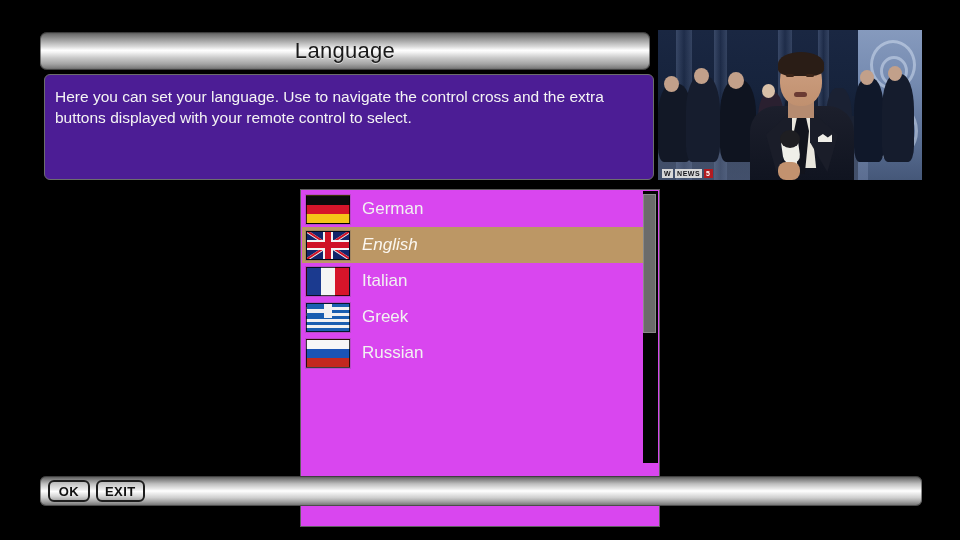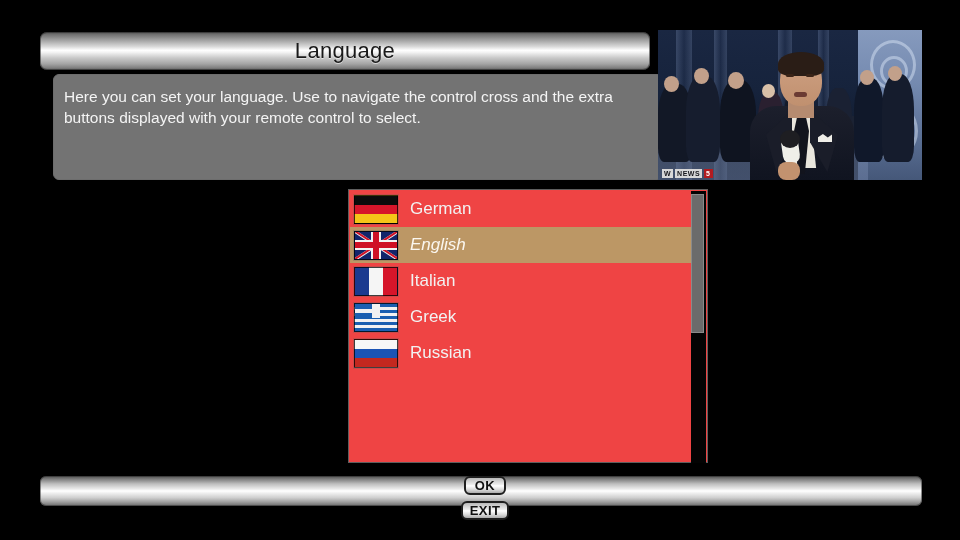--- a/index.html
+++ b/index.html
@@ -25,23 +25,23 @@
   }
   .titlebar-text {
     font-size: 22px; font-weight: 400; color: #1a1a1a;
     letter-spacing: .3px;
     text-shadow: 0 1px 0 rgba(255,255,255,.55);
     text-align: center;
   }
 
   
   .infopanel {
-    position: absolute; left: 53px; top: 74px;
+    position: absolute; left: 44px; top: 74px;
     width: 610px; height: 106px;
-    background: #737373;
+    background: #4c1d95;
     border: 1px solid #6d6d6d;
     border-radius: 6px;
     padding: 12px 14px 10px 10px;
   }
   .infotext {
     color: #f4f4f4; font-size: 15.5px; line-height: 1.35;
     font-family: "Liberation Sans", sans-serif;
   }
 
   
@@ -180,24 +180,23 @@
     font-size: 7px; font-weight: bold; letter-spacing: .5px;
   }
   .v-bug .seg {
     background: #d8d8d8; color: #15151a; padding: 1px 2px; line-height: 1;
   }
   .v-bug .seg.red { background: #b11b20; color: #fff; }
 
   
   .listbox {
     position: absolute; left: 300px; top: 189px;
-    width: 360px; height: 274px;
-    background: #ef4444;
+    width: 360px; height: 338px;
+    background: #d946ef;
     border: 1px solid #5e5e5e;
-    margin-left: 48px;
   }
   .list-rows {
     position: absolute; left: 1px; top: 1px; right: 16px;
   }
   .lrow {
     display: flex; align-items: center;
     height: 36px; padding-left: 4px;
   }
   .lrow.sel { background: #bc9765; }
   .lrow .flag {
@@ -258,21 +257,20 @@
     position: absolute; left: 40px; top: 476px;
     width: 882px; height: 30px;
     border-radius: 6px;
     background: linear-gradient(to bottom,
         #4f4f4f 0%, #7d7d7d 10%, #bdbdbd 26%,
         #ededed 44%, #ffffff 50%, #ededed 58%,
         #cfcfcf 72%, #a2a2a2 86%, #6a6a6a 100%);
     display: flex; align-items: center;
     padding-left: 8px; gap: 6px;
     box-shadow: inset 0 0 0 1px rgba(40,40,40,.5);
-    flex-direction: column;
   }
   .sbtn {
     min-width: 42px; height: 22px;
     border: 2px solid #1e1e1e;
     border-radius: 6px;
     background: linear-gradient(to bottom,#b9b9b9,#efefef 45%,#ffffff 52%,#d5d5d5 80%,#ababab);
     display: flex; align-items: center; justify-content: center;
     padding: 0 7px;
   }
   .sbtn span {

